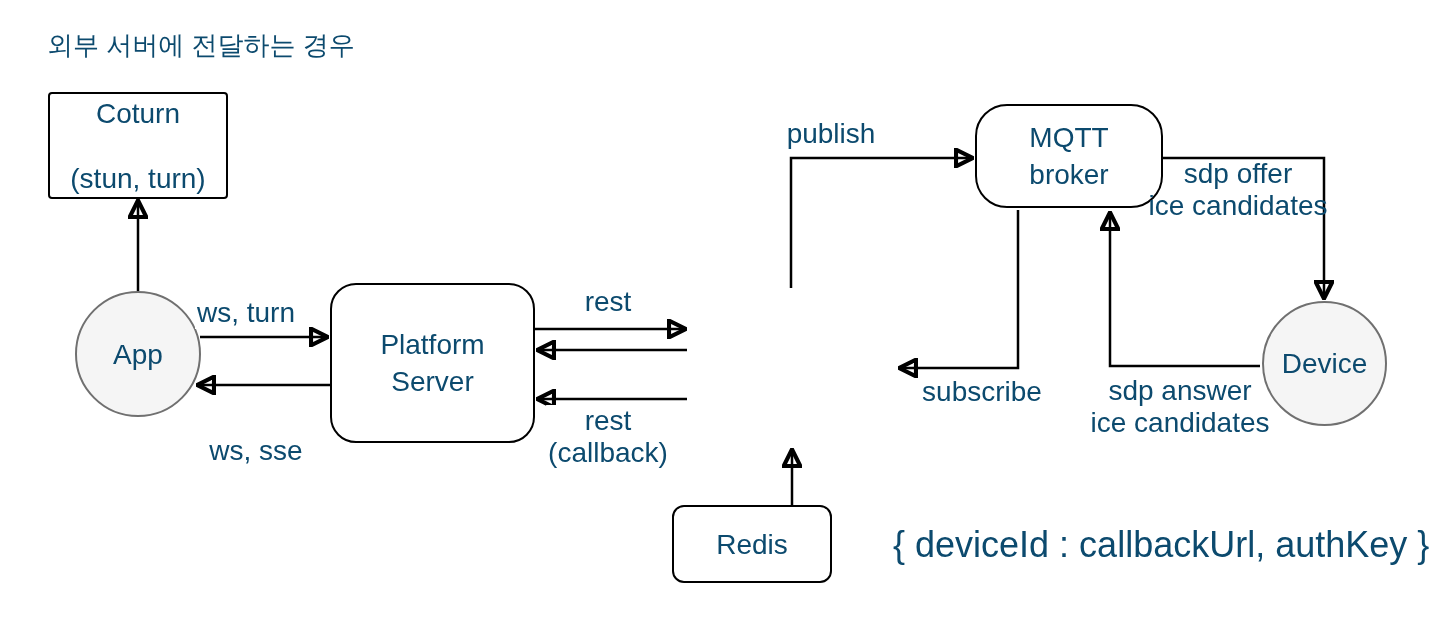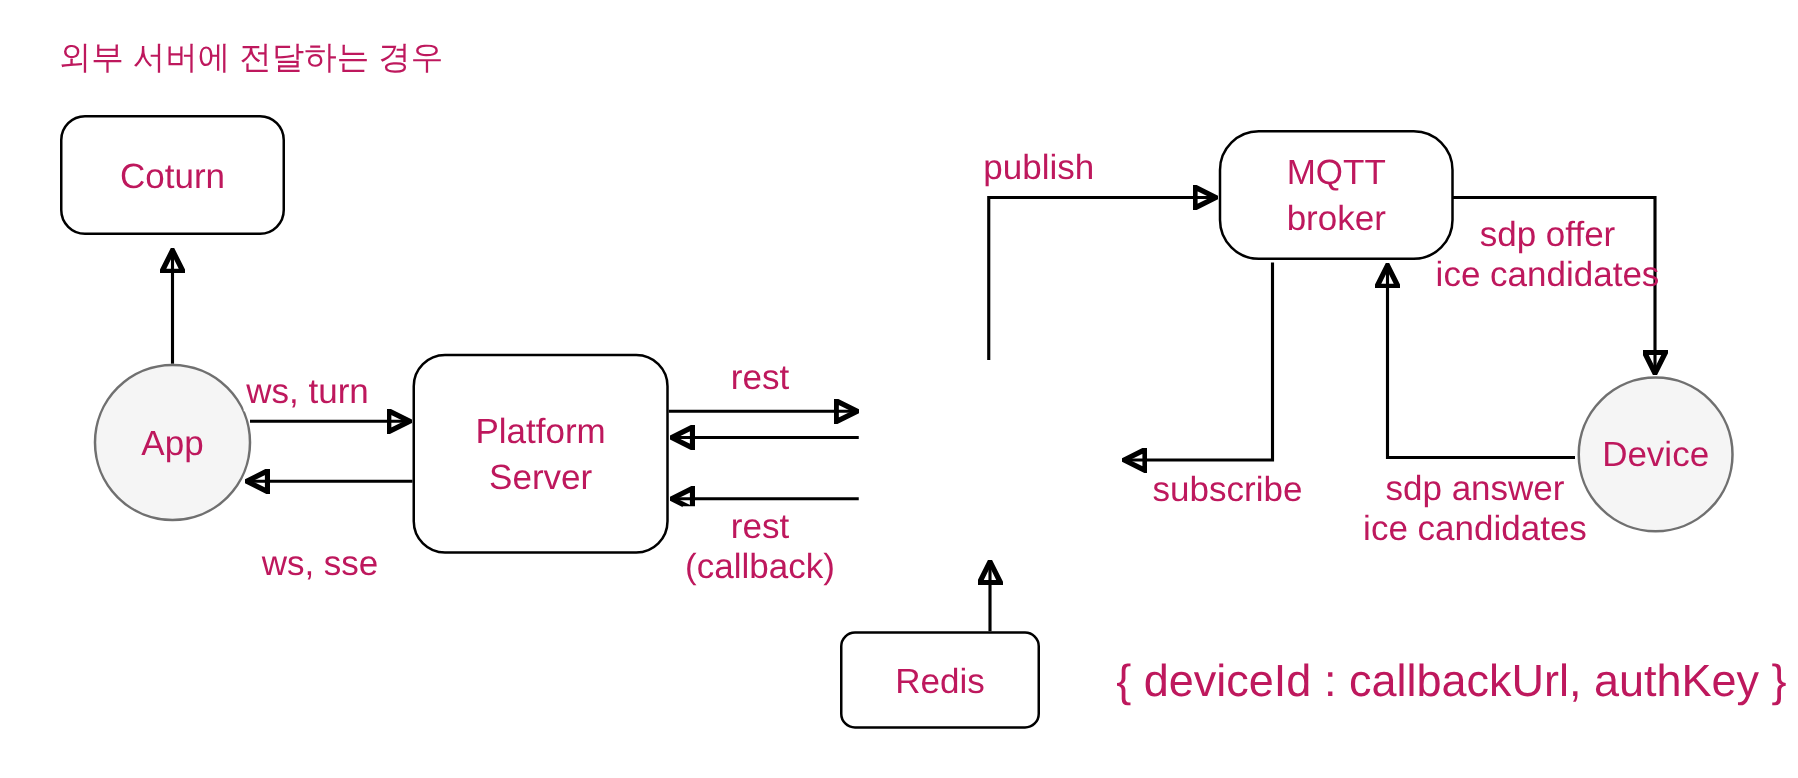--- a/index.html
+++ b/index.html
@@ -7,21 +7,21 @@
     padding: 0;
     background: #ffffff;
     font-family: "Liberation Sans", sans-serif;
   }
   #canvas {
     position: relative;
     width: 1438px;
     height: 622px;
     background: #ffffff;
     overflow: hidden;
-    color: #be185d;
+    color: #0c4a6e;
   }
   #edge-layer {
     position: absolute;
     left: 0;
     top: 0;
     width: 1438px;
     height: 622px;
   }
   #edge-layer path {
     fill: none;
@@ -92,22 +92,23 @@
     <path d="M687,399 H539" marker-end="url(#arrow)"></path>
     <path d="M791,288 V158 H971" marker-end="url(#arrow)"></path>
     <path d="M1018,210 V368 H901" marker-end="url(#arrow)"></path>
     <path d="M1157,158 H1324 V297" marker-end="url(#arrow)"></path>
     <path d="M1260,366 H1110 V214" marker-end="url(#arrow)"></path>
     <path d="M792,505 V451" marker-end="url(#arrow)"></path>
   </svg>
 
   <div class="title">외부 서버에 전달하는 경우</div>
 
-  <div class="node" style="left:48px; top:92px; width:180px; height:96px; border-radius:20px;gap:28px;">
+  <div class="node" style="left:48px; top:92px; width:180px; height:107px; border-radius:4px;gap:28px;">
     <div>Coturn</div>
+    <div>(stun, turn)</div>
   </div>
 
   <div class="node" style="left:330px; top:283px; width:205px; height:160px; border-radius:26px;">
     <div>Platform</div>
     <div>Server</div>
   </div>
 
   <div class="node circle" style="left:75px; top:291px; width:126px; height:126px;">
     <div>App</div>
   </div>
@@ -134,21 +135,21 @@
 
   <div class="edge-label" style="left:608px; top:437px;">
     <div>rest</div>
     <div>(callback)</div>
   </div>
 
   <div class="edge-label" style="left:831px; top:134px;">publish</div>
 
   <div class="edge-label" style="left:970px; top:392px;margin-left:12px;">subscribe</div>
 
-  <div class="edge-label" style="left:1238px; top:190px; background:transparent;margin-top:14px;">
+  <div class="edge-label" style="left:1238px; top:190px; background:transparent;">
     <div>sdp offer</div>
     <div>ice candidates</div>
   </div>
 
   <div class="edge-label" style="left:1180px; top:407px; background:transparent;">
     <div>sdp answer</div>
     <div>ice candidates</div>
   </div>
 
   <div class="annotation">{ deviceId : callbackUrl, authKey }</div>

